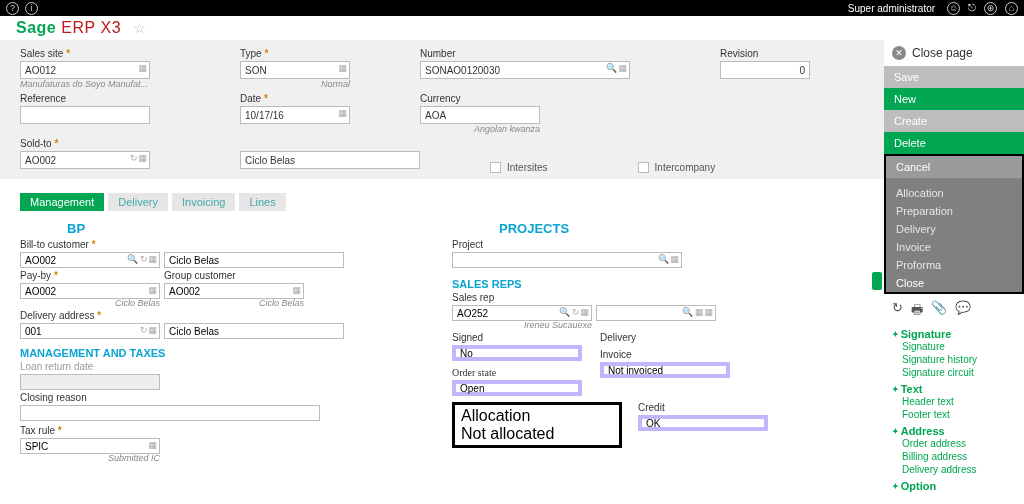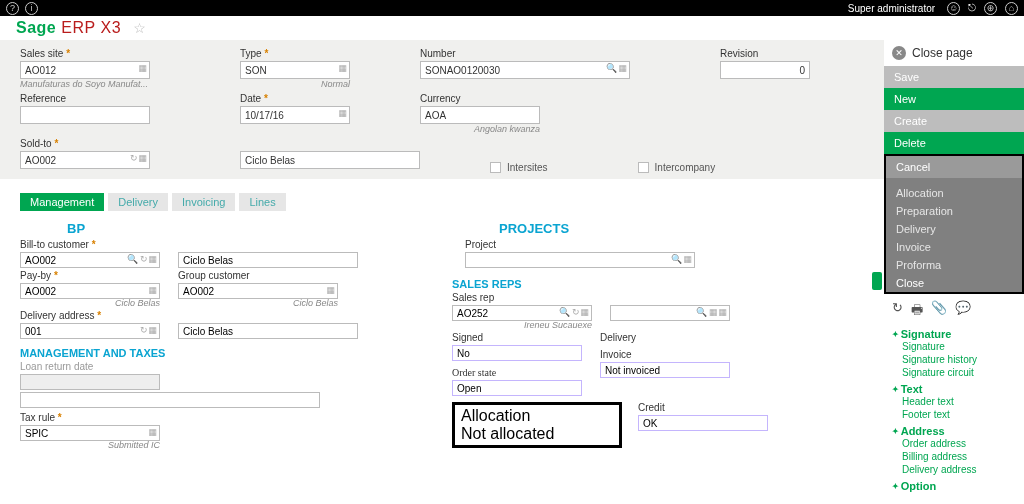--- a/index.html
+++ b/index.html
@@ -38,30 +38,30 @@
 
 .tabs { display:flex; gap:4px; margin:14px 0 4px 20px;}
 .tab { background:#e6e6e6; color:#4aa; font-size:11px; padding:3px 10px; cursor:pointer;}
 .tab.active { background:#00a651; color:#fff;}
 
 .panel { padding:2px 20px; display:flex; gap:20px;}
 .col { width:415px; }
 .section-title { color:#0aa4d1; font-size:13px; font-weight:bold; margin:4px 0 2px; border-bottom:1px solid transparent;padding-left:47px;}
 .section-sub { color:#0aa4d1; font-size:11px; font-weight:bold; margin:6px 0 2px;}
 
-.pf { display:flex; gap:18px; }
+.pf { display:flex; gap:4px; }
 .pfield { display:flex; flex-direction:column; margin-bottom:2px;}
 .ptxt { height:16px; border:1px solid #bbb; background:#fff; padding:0 4px; font-size:10px; display:flex; align-items:center; position:relative;}
 .disabled { background:#eee; }
 .tiny { font-size:9px; color:#888; font-style:italic; text-align:right; margin-top:-1px;}
 
 .status-grid { display:flex; gap:18px;}
 .status-col { display:flex; flex-direction:column; gap:2px;}
 .status-col .lbl { font-size:10px; color:#333;}
-.status-col .val { width:130px; height:16px; border:1px solid #c4b5fd; background:#fff; font-size:10px; padding:0 4px; display:flex; align-items:center;}
+.status-col .val { width:130px; height:16px; border:4px solid #c4b5fd; background:#fff; font-size:10px; padding:0 4px; display:flex; align-items:center;}
 
 .alloc-box { border:3px solid #000; padding:2px 6px 2px 6px; width:170px; margin-top:4px;}
 
 
 .close-row { display:flex; align-items:center; gap:6px; padding:6px 8px; font-size:12px; color:#333;}
 .close-row .x { width:14px; height:14px; border-radius:50%; background:#888; color:#fff; display:inline-flex; align-items:center; justify-content:center; font-size:9px;}
 .action-btn { display:block; text-align:left; padding:5px 10px; font-size:11px; color:#fff; border:none; width:100%; background:#00a651; }
 .action-dis { background:#bdbdbd; color:#fff;}
 .menu-box { border:2px solid #000; background:#808080; }
 .menu-box .mi { color:#e5e5e5; font-size:11px; padding:3px 10px;}
@@ -230,21 +230,21 @@
       <div class="pfield" style="width:140px;">
         <span class="label req">Pay-by</span>
         <div class="ptxt">
           <span>AO002</span>
           <div class="inp-icons">
                   <span>▦</span>
                 </div>
         </div>
         <span class="tiny">Ciclo Belas</span>
       </div>
-      <div class="pfield" style="width:160px;">
+      <div class="pfield" style="width:140px;">
         <span class="label">Group customer</span>
         <div class="ptxt">
           <span>AO002</span>
           <div class="inp-icons">
                   <span>▦</span>
                 </div>
         </div>
         <span class="tiny">Ciclo Belas</span>
       </div>
     </div>
@@ -266,37 +266,38 @@
         </div>
       </div>
     </div>
 
     <div class="section-sub">MANAGEMENT AND TAXES</div>
     <div class="pfield" style="width:140px;">
       <span class="label" style="color:#999;">Loan return date</span>
       <div class="ptxt disabled"></div>
     </div>
     <div class="pfield" style="width:300px; margin-top:2px;">
+      <span class="label">Closing reason</span>
       <div class="ptxt"></div>
     </div>
     <div class="pfield" style="width:140px; margin-top:4px;">
       <span class="label req">Tax rule</span>
       <div class="ptxt">
         <span>SPIC</span>
         <div class="inp-icons">
                 <span>▦</span>
               </div>
       </div>
       <span class="tiny">Submitted IC</span>
     </div>
   </div>
 
   <div class="col">
     <div class="section-title">PROJECTS</div>
-    <div class="pfield" style="width:230px;margin-left:13px;">
+    <div class="pfield" style="width:230px;">
       <span class="label">Project</span>
       <div class="ptxt">
         <div class="inp-icons">
                 <span>🔍</span>
                 <span>▦</span>
               </div>
       </div>
     </div>
 
     <div class="section-sub" style="margin-top:10px;">SALES REPS</div>

